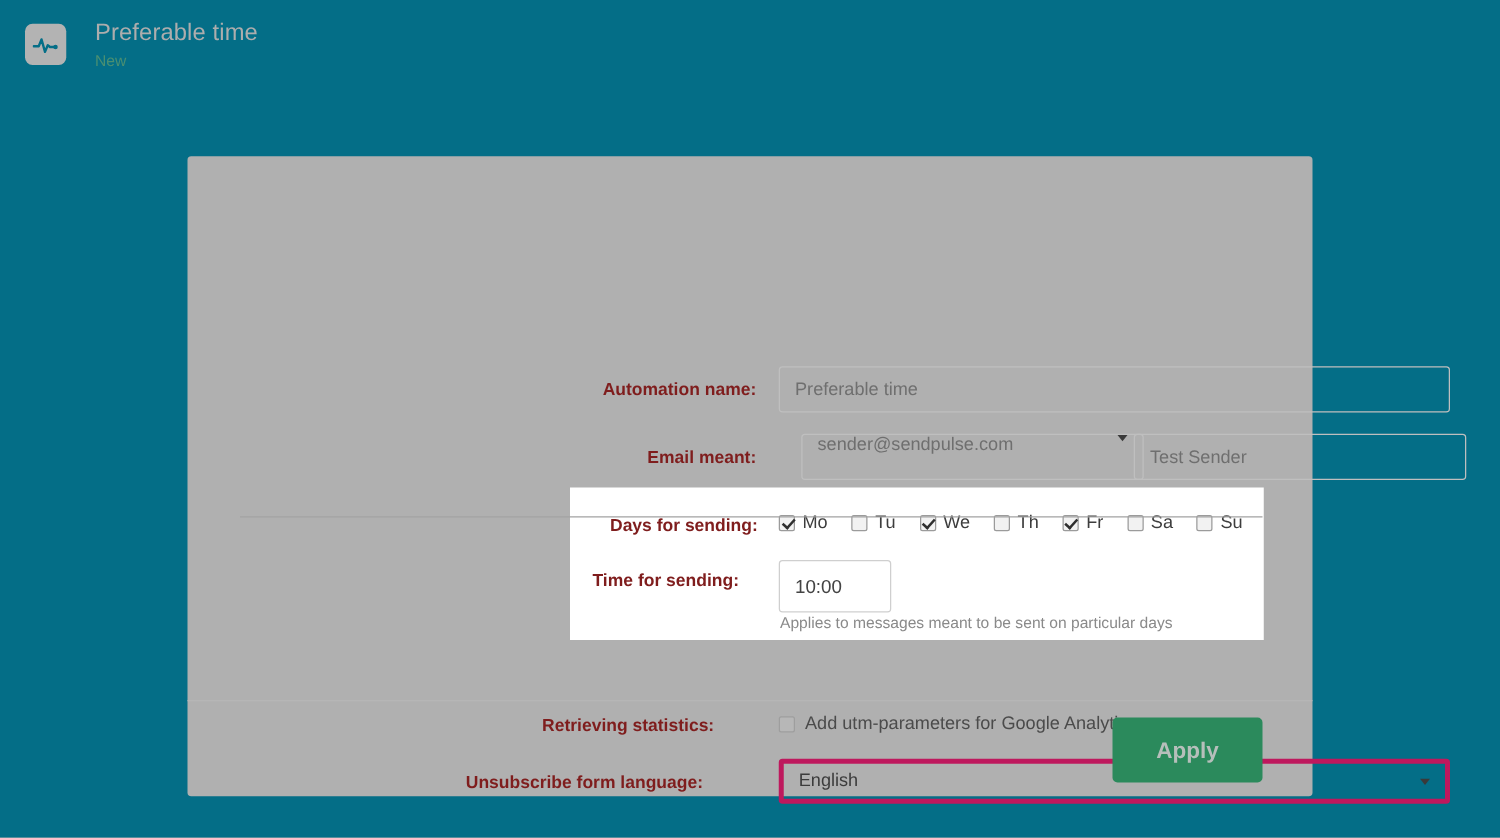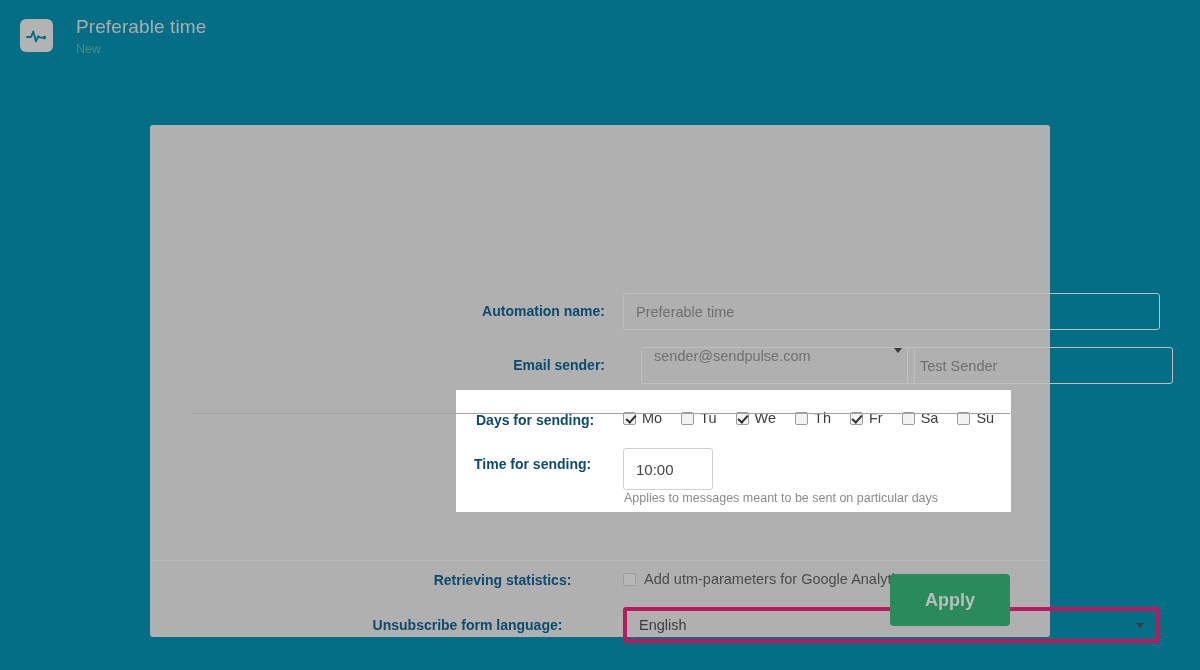--- a/index.html
+++ b/index.html
@@ -61,21 +61,21 @@
     box-sizing: border-box;
   }
 
   .card-body {
     position: relative;
     height: 435px;
   }
   .row-label {
     font-size: 14px;
     font-weight: bold;
-    color: #0c4a6e;
+    color: #7f1d1d;
     text-align: right;
     white-space: nowrap;
   }
 
   
   .field {
     box-sizing: border-box;
     border: 1px solid #bfbfbf;
     border-radius: 3px;
     background: transparent;
@@ -119,21 +119,21 @@
   #label-retrieving     { position:absolute; left: 250px; top:447px; width: 205px; text-align:center; }
   #label-unsubscribe    { position:absolute; left: 180px; top:492px; width: 275px; text-align:center; }
 
   
   .highlight-panel {
     position: absolute;
     left: 306px; top: 265px;
     width: 555px; height: 122px;
     background: #ffffff;
   }
-  #label-days-sending { position:absolute; left: 20px; top: 22px; }
+  #label-days-sending { position:absolute; left: 32px; top: 22px; }
   #label-time-sending { position:absolute; left: 18px; top: 66px; }
 
   .days-group {
     position: absolute;
     left: 167px; top: 20px;
     display: flex;
     align-items: center;
   }
   .day-item {
     display: flex;
@@ -270,21 +270,21 @@
   </div>
 </div>
 
 <div class="card">
 
   <div class="card-body">
 
     <div class="row-label" id="label-automation-name">Automation name:</div>
     <input class="field" id="automation-name-input" type="text" placeholder="Preferable time" style="">
 
-    <div class="row-label" id="label-email-sender">Email sender:</div>
+    <div class="row-label" id="label-email-sender">Email meant:</div>
     <div class="field" id="email-sender-select">
       <span class="sel-text">sender@sendpulse.com</span>
       <span class="caret"></span>
     </div>
     <input class="field" id="test-sender-input" type="text" placeholder="Test Sender" style="">
 
     <div class="highlight-panel">
 
       <div class="row-label" id="label-days-sending">Days for sending:</div>
 

